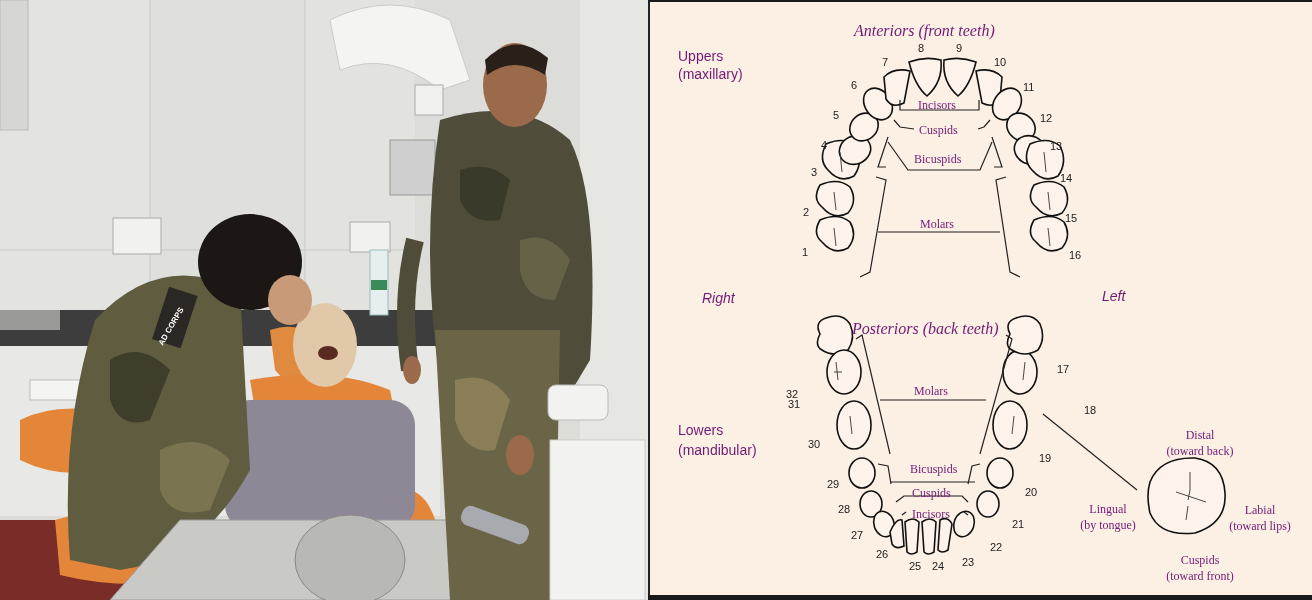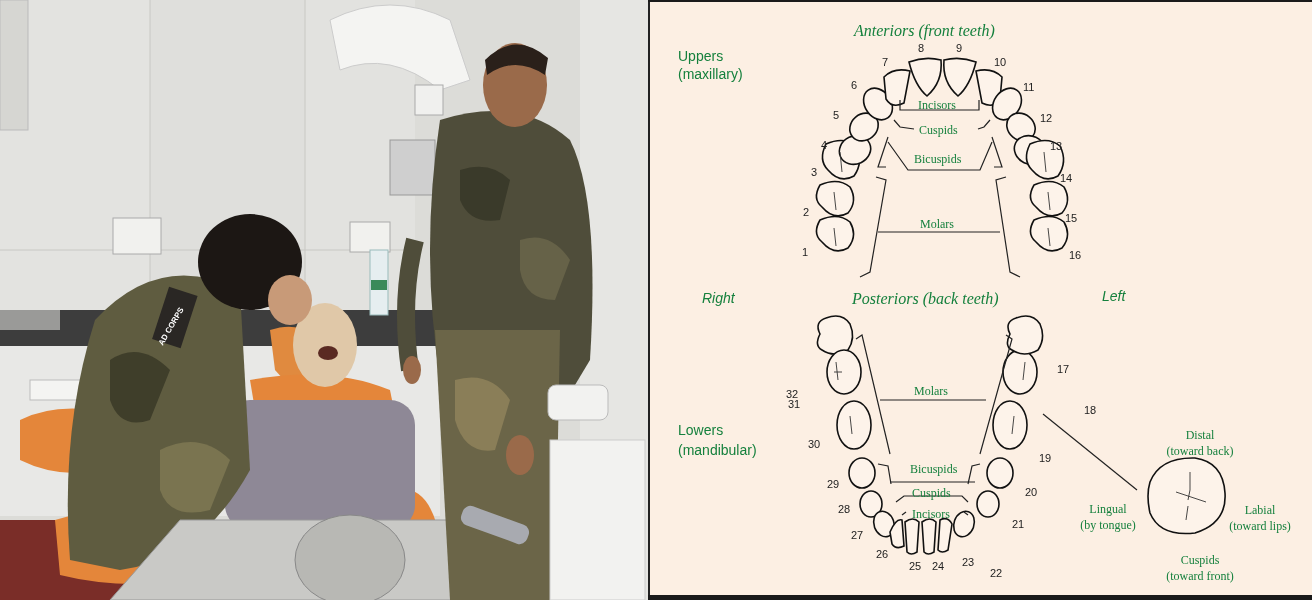--- a/index.html
+++ b/index.html
@@ -1,20 +1,20 @@
 <!DOCTYPE html>
 <html><head>
 <meta charset="utf-8">
 <style>
   html, body { margin:0; padding:0; }
   body { width:1312px; height:600px; position:relative; overflow:hidden; background:#1a1a1a; font-family:"Liberation Serif", serif; }
   #photo { position:absolute; left:0; top:0; width:648px; height:600px; overflow:hidden; background:#d9dad6; }
   #chart { position:absolute; left:648px; top:2px; width:664px; height:593px; background:#fcefe3; border-left:2px solid #222; }
   #chart svg { position:absolute; left:0; top:0; }
-  .lbl { position:absolute; font-size:14px; color:#15803d; white-space:nowrap; }
+  .lbl { position:absolute; font-size:14px; color:#701a75; white-space:nowrap; }
   .sans { font-family:"Liberation Sans", sans-serif; }
   .it { font-style:italic; }
   .num { position:absolute; font-family:"Liberation Sans", sans-serif; font-size:11px; color:#222; }
   .cap { font-size:12px; }
   .ctr { text-align:center; }
 </style>
 </head>
 <body>
 
 <div id="photo">
@@ -162,21 +162,21 @@
       <path d="M184 226 l2 18"></path>
         <path d="M184 190 l2 18"></path>
         <path d="M190 150 l2 20"></path>
       <path d="M398 226 l2 18"></path>
         <path d="M398 190 l2 18"></path>
         <path d="M394 150 l2 20"></path>
     </g>
   </svg>
 
   <div class="lbl it ctr" style="left:204px;top:20px;font-size:16px;">Anteriors (front teeth)</div>
-  <div class="lbl it ctr" style="left:202px;top:288px;font-size:16px;">Posteriors (back teeth)</div>
+  <div class="lbl it ctr" style="left:202px;top:318px;font-size:16px;">Posteriors (back teeth)</div>
 
   <div class="lbl sans" style="left:28px;top:46px;">Uppers</div>
   <div class="lbl sans" style="left:28px;top:64px;">(maxillary)</div>
   <div class="lbl sans" style="left:28px;top:420px;">Lowers</div>
   <div class="lbl sans" style="left:28px;top:440px;">(mandibular)</div>
   <div class="lbl sans it" style="left:52px;top:288px;">Right</div>
   <div class="lbl sans it" style="left:452px;top:286px;">Left</div>
 
   <div class="lbl cap" style="left:268px;top:96px;">Incisors</div>
   <div class="lbl cap" style="left:269px;top:121px;">Cuspids</div>
@@ -203,21 +203,21 @@
   <div class="num" style="left:400px;top:138px;">13</div>
   <div class="num" style="left:410px;top:170px;">14</div>
   <div class="num" style="left:415px;top:210px;">15</div>
   <div class="num" style="left:419px;top:247px;">16</div>
 
   <div class="num" style="left:407px;top:361px;">17</div>
   <div class="num" style="left:402px;top:402px;margin-left:32px;">18</div>
   <div class="num" style="left:389px;top:450px;">19</div>
   <div class="num" style="left:375px;top:484px;">20</div>
   <div class="num" style="left:362px;top:516px;">21</div>
-  <div class="num" style="left:340px;top:539px;margin-top:26px;">22</div>
+  <div class="num" style="left:340px;top:539px;">22</div>
   <div class="num" style="left:312px;top:554px;">23</div>
   <div class="num" style="left:282px;top:558px;">24</div>
   <div class="num" style="left:259px;top:558px;">25</div>
   <div class="num" style="left:226px;top:546px;">26</div>
   <div class="num" style="left:201px;top:527px;">27</div>
   <div class="num" style="left:188px;top:501px;">28</div>
   <div class="num" style="left:177px;top:476px;">29</div>
   <div class="num" style="left:158px;top:436px;">30</div>
   <div class="num" style="left:138px;top:396px;">31</div>
   <div class="num" style="left:136px;top:347px;margin-top:39px;">32</div>

